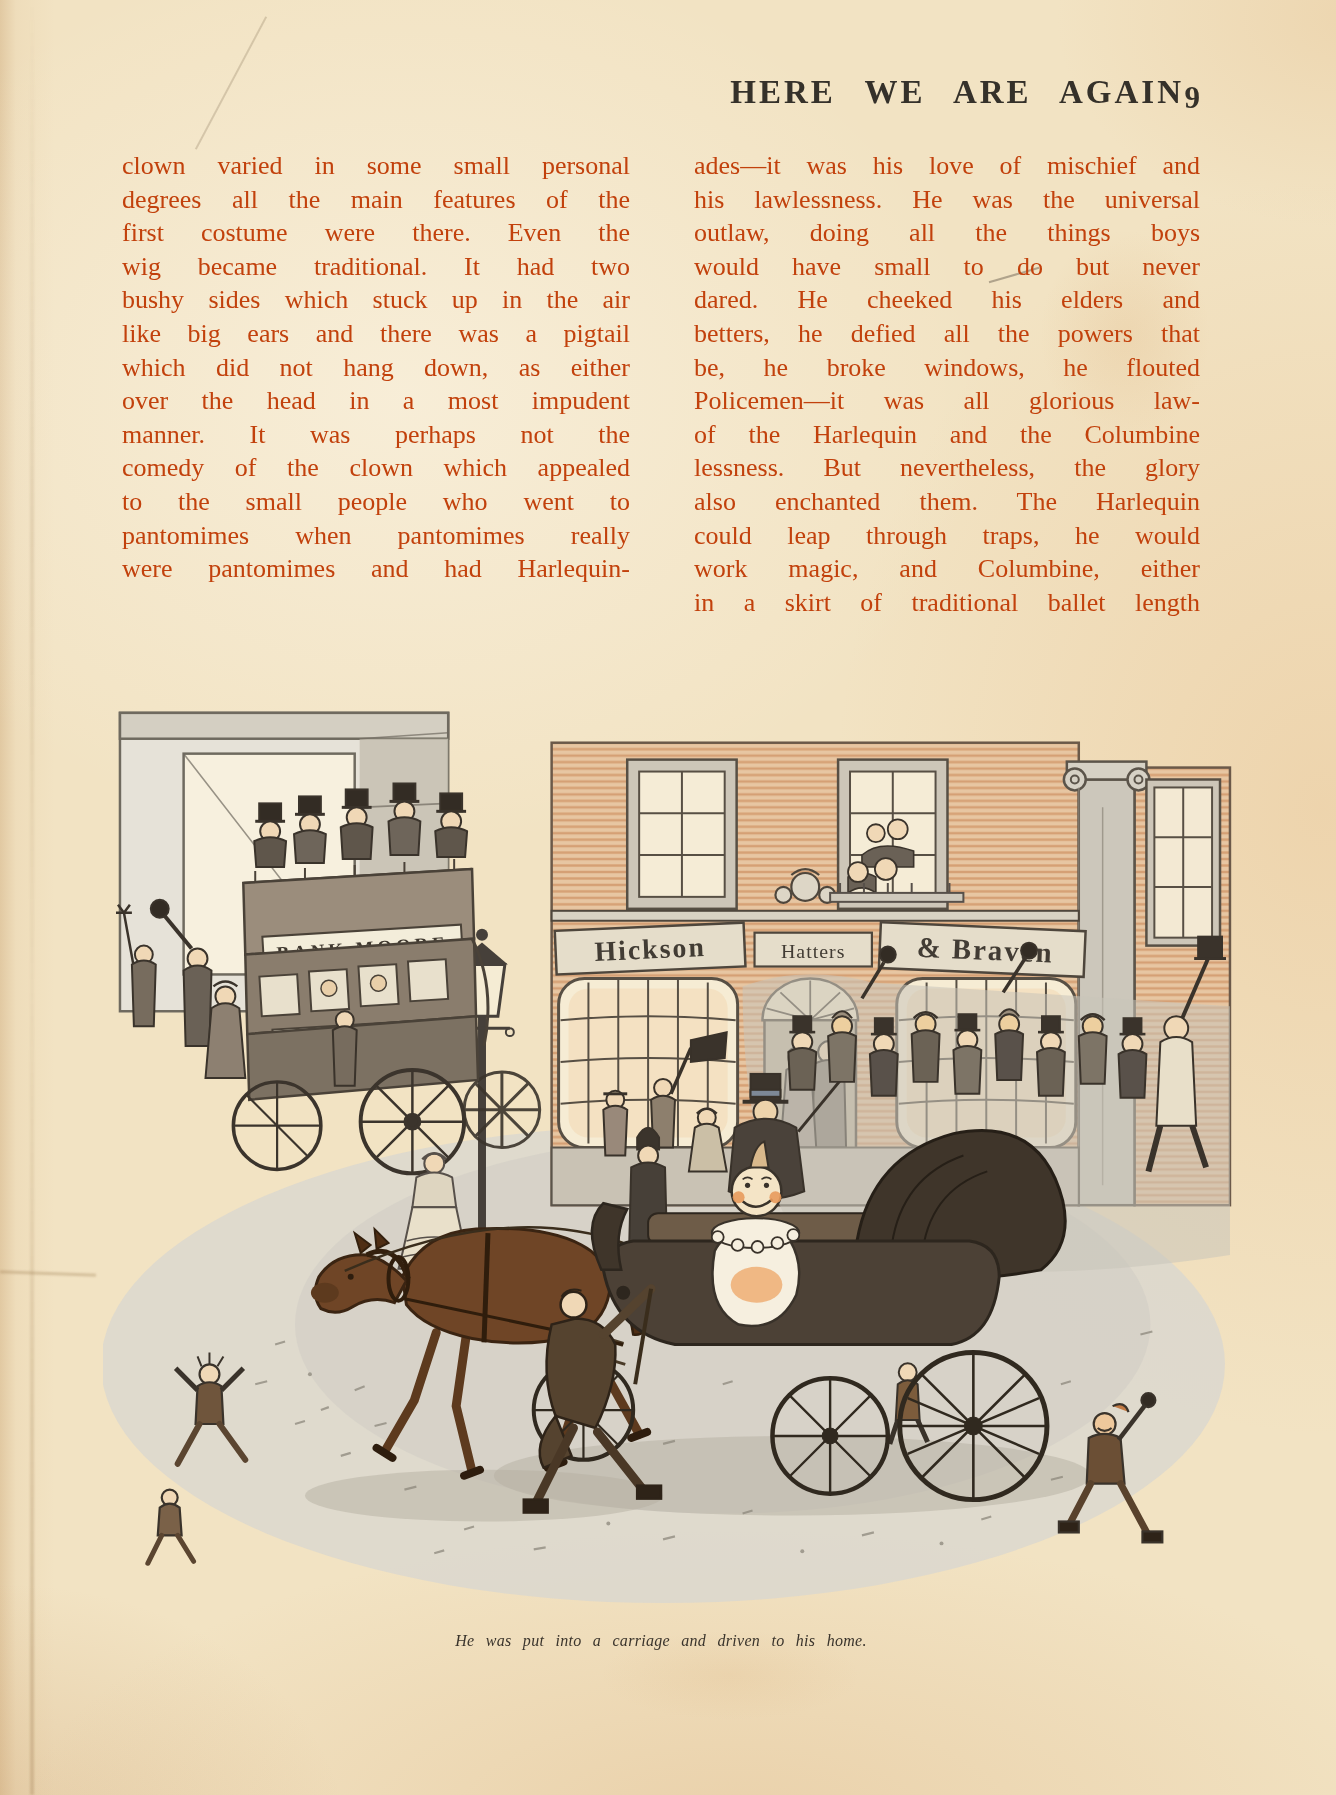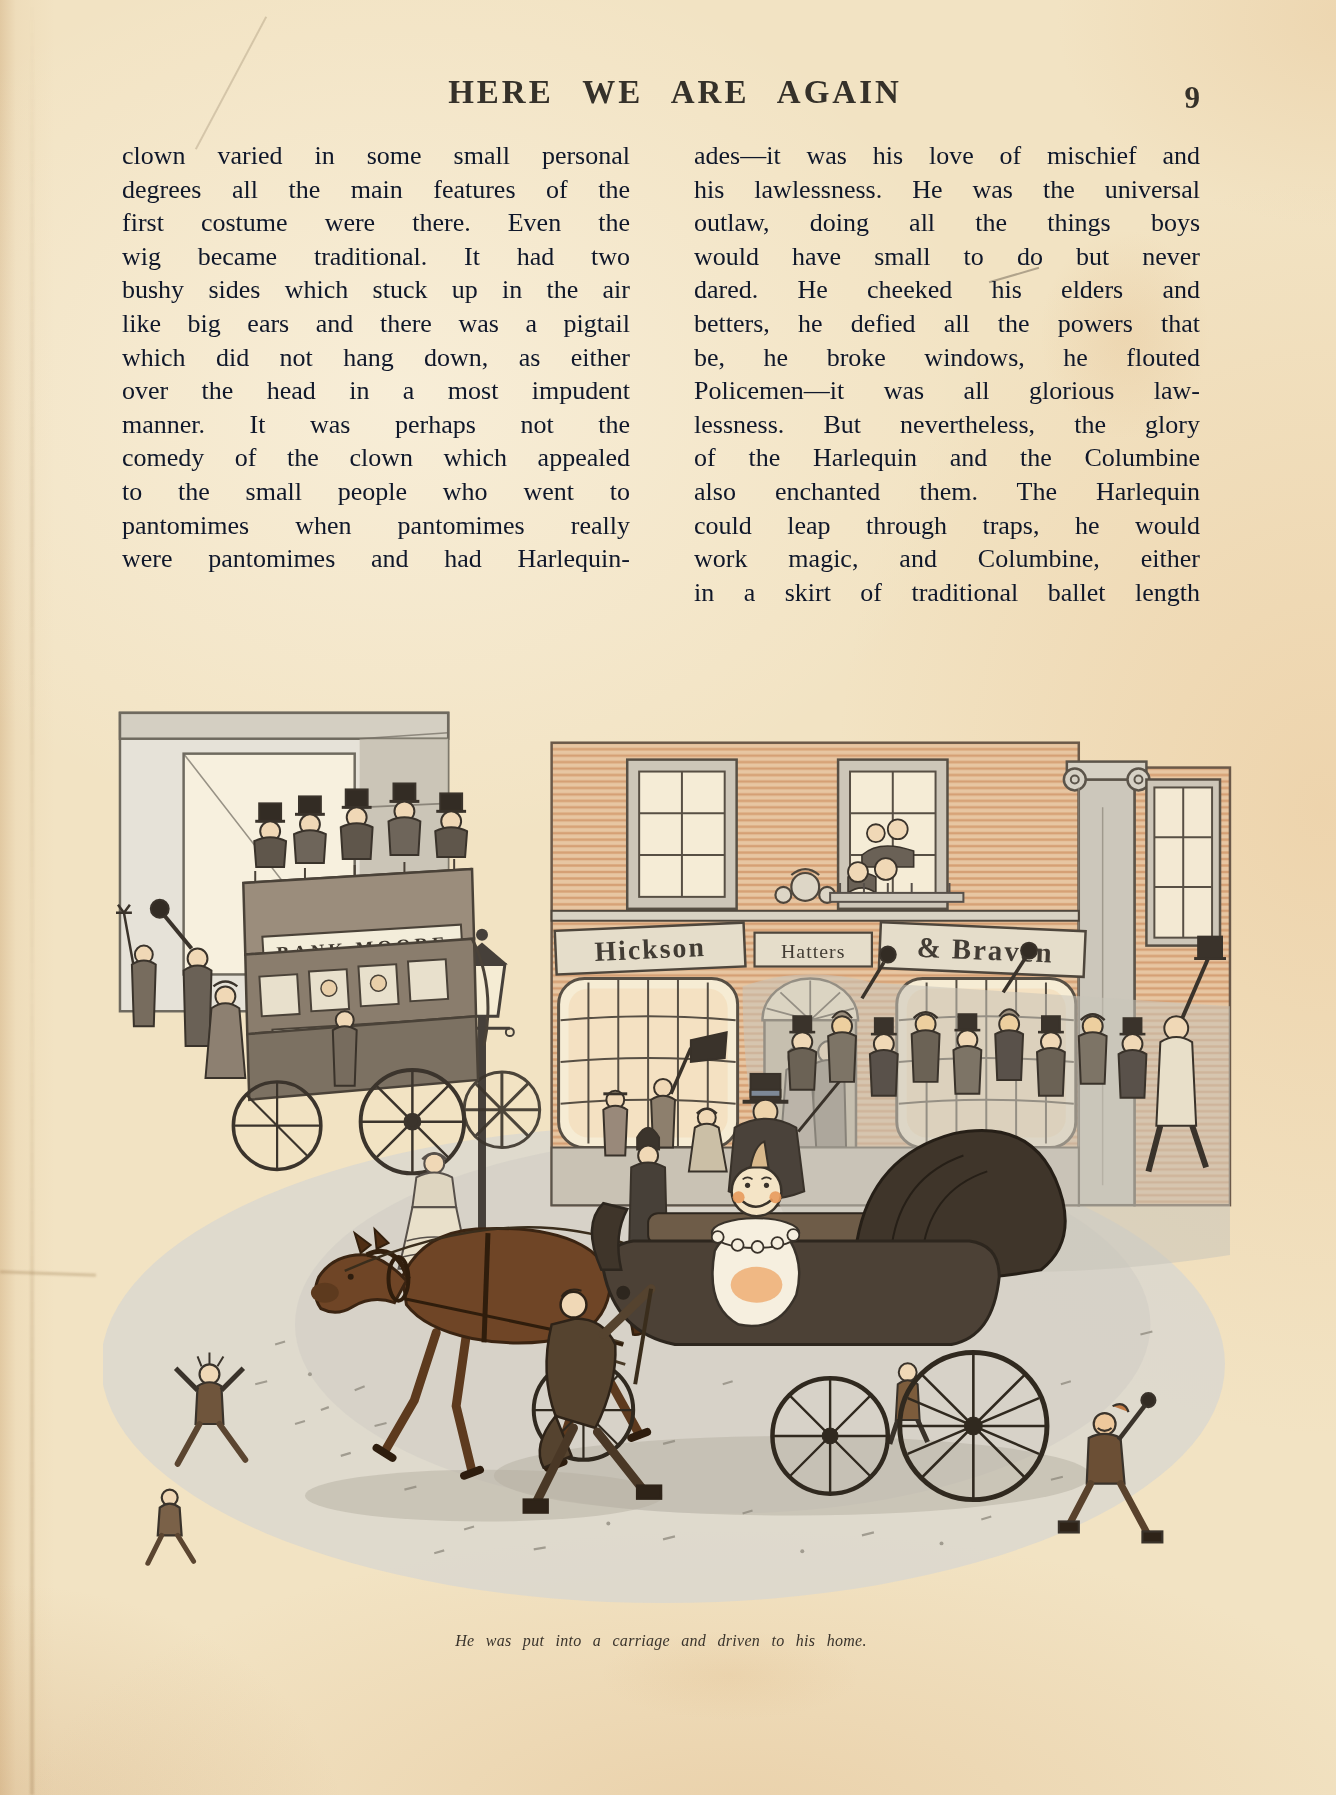--- a/index.html
+++ b/index.html
@@ -24,26 +24,26 @@
     transform:rotate(2deg);filter:blur(1px);}
   .scratch-top{left:230px;top:8px;width:2px;height:150px;background:rgba(120,100,70,.25);
     transform:rotate(28deg);filter:blur(.5px);}
   .pencil-mark{left:988px;top:274px;width:52px;height:2px;background:rgba(95,85,72,.45);
     transform:rotate(-16deg);}
   .stain-1{left:1040px;top:230px;width:170px;height:210px;border-radius:50%;
     background:radial-gradient(closest-side, rgba(214,160,100,.16), rgba(214,160,100,0));}
   .stain-2{left:600px;top:1630px;width:260px;height:90px;border-radius:50%;
     background:radial-gradient(closest-side, rgba(210,160,100,.12), rgba(210,160,100,0));}
 
-  .header-row{position:absolute;left:136px;top:74px;width:1078px;text-align:center;}
+  .header-row{position:absolute;left:106px;top:74px;width:1078px;text-align:right;}
   .running-title{font-size:33px;font-weight:700;letter-spacing:3px;word-spacing:18px;color:#35312a;}
   .page-number{position:absolute;left:1128px;top:80px;width:72px;text-align:right;
     font-size:31px;font-weight:700;color:#35312a;}
 
-  .column{position:absolute;top:139px;font-size:26px;line-height:33.6px;color:#0f172a;}
+  .column{position:absolute;top:149px;font-size:26px;line-height:33.6px;color:#c2410c;}
   .column-left{left:122px;width:508px;}
   .column-right{left:694px;width:506px;}
   .text-line{width:100%;white-space:nowrap;text-align:justify;text-align-last:justify;}
 
   figure.illustration{position:absolute;left:103px;top:688px;width:1130px;height:925px;margin:0;}
   .caption{position:absolute;left:122px;top:1632px;width:1078px;text-align:center;
     font-style:italic;font-size:16px;word-spacing:7px;letter-spacing:.3px;color:#3a342c;}
 
   svg text{font-family:"Liberation Serif", serif;}
 </style>
@@ -79,22 +79,22 @@
   </section>
 <section class="column column-right">
     <div class="text-line">ades—it was his love of mischief and</div>
     <div class="text-line">his lawlessness.  He was the universal</div>
     <div class="text-line">outlaw, doing all the things boys</div>
     <div class="text-line">would have small to do but never</div>
     <div class="text-line">dared.  He cheeked his elders and</div>
     <div class="text-line">betters, he defied all the powers that</div>
     <div class="text-line">be, he broke windows, he flouted</div>
     <div class="text-line">Policemen—it was all glorious law-</div>
+    <div class="text-line">of the Harlequin and the Columbine</div>
     <div class="text-line">lessness.  But nevertheless, the glory</div>
-    <div class="text-line">of the Harlequin and the Columbine</div>
     <div class="text-line">also enchanted them.  The Harlequin</div>
     <div class="text-line">could leap through traps, he would</div>
     <div class="text-line">work magic, and Columbine, either</div>
     <div class="text-line">in a skirt of traditional ballet length</div>
   </section>
 
 <figure class="illustration">
 <svg viewBox="0 0 1130 930" width="1130" height="925">
   <defs>
     <pattern id="brick" width="26" height="13" patternUnits="userSpaceOnUse">

